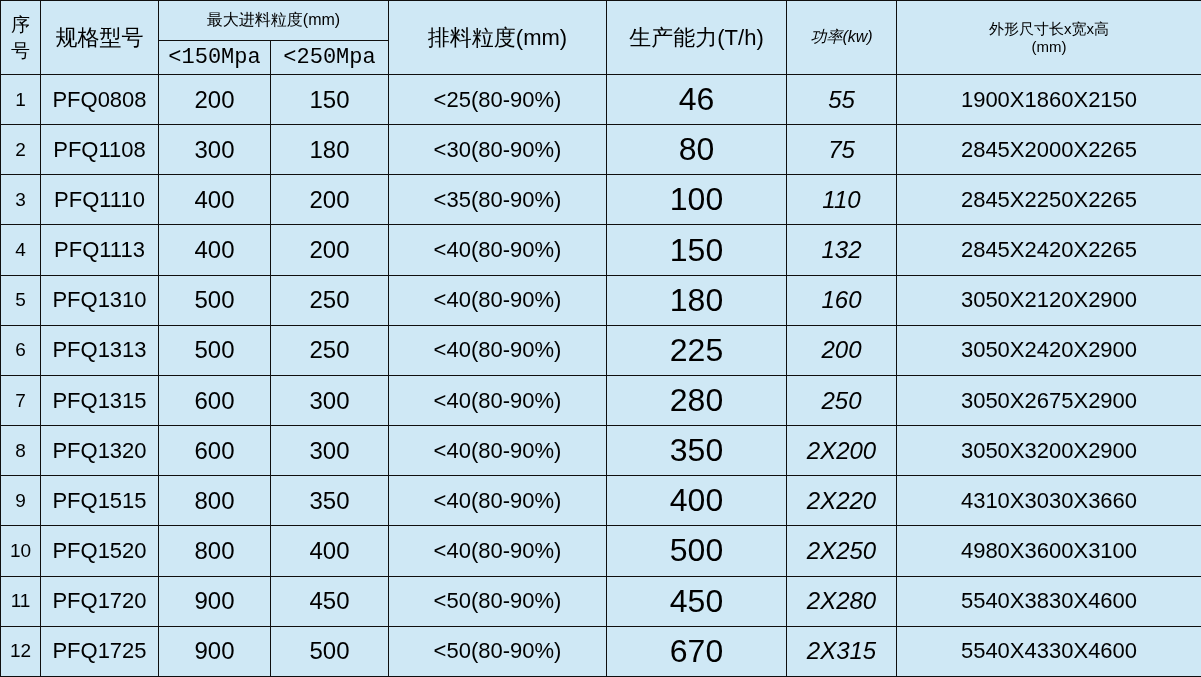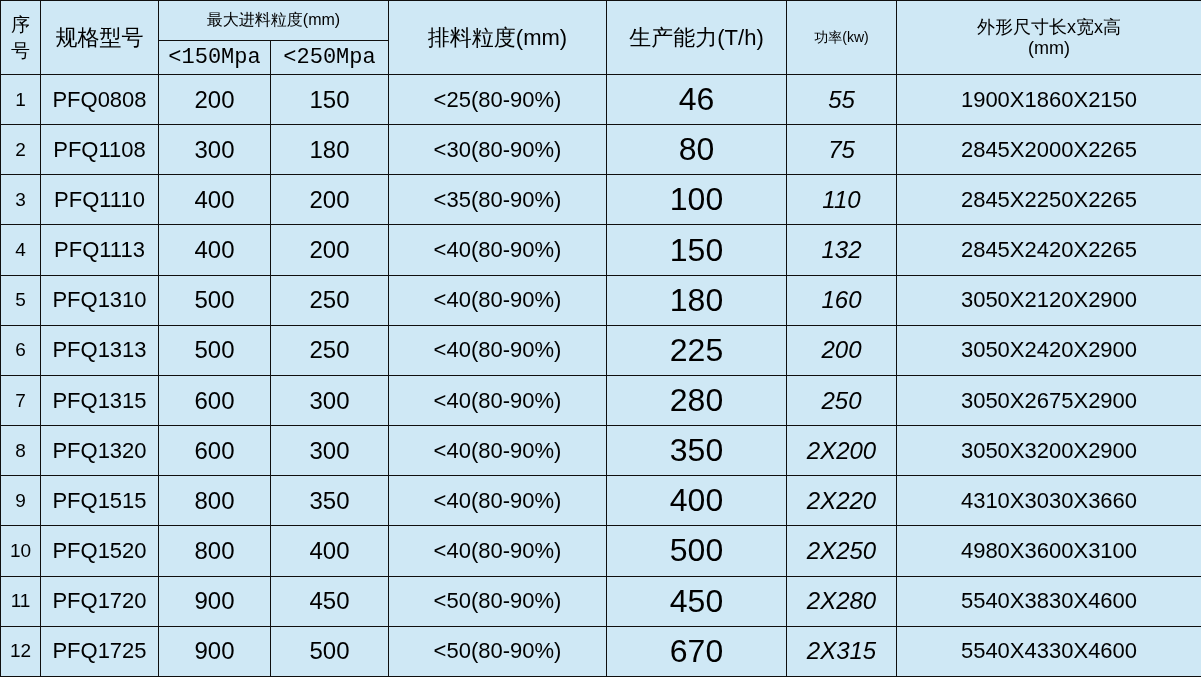--- a/index.html
+++ b/index.html
@@ -30,22 +30,22 @@
     font-weight: normal;
     padding: 0 2px;
   }
   
   .h-idx       { font-size: 19px; }
   .h-model     { font-size: 22px; margin-top: 31px; }
   .h-feed      { font-size: 16px; }
   .h-sub       { font-size: 22px; font-family: Liberation Mono, monospace; }
   .h-discharge { font-size: 22px; margin-left: 32px; }
   .h-capacity  { font-size: 22px; }
-  .h-power     { font-size: 14px; }
-  .h-dim       { font-size: 18px; line-height: 1.15; }
+  .h-power     { font-size: 16px; font-style: italic; }
+  .h-dim       { font-size: 15px; line-height: 1.15; }
 
   
   .c-idx   { font-size: 19px; }
   .c-model { font-size: 22px; }
   .c-num   { font-size: 24px; }
   .c-disc  { font-size: 22px; }
   .c-cap   { font-size: 32px; }
   .c-pow   { font-size: 24px; font-style: italic; }
   .c-dim   { font-size: 22px; }
 

